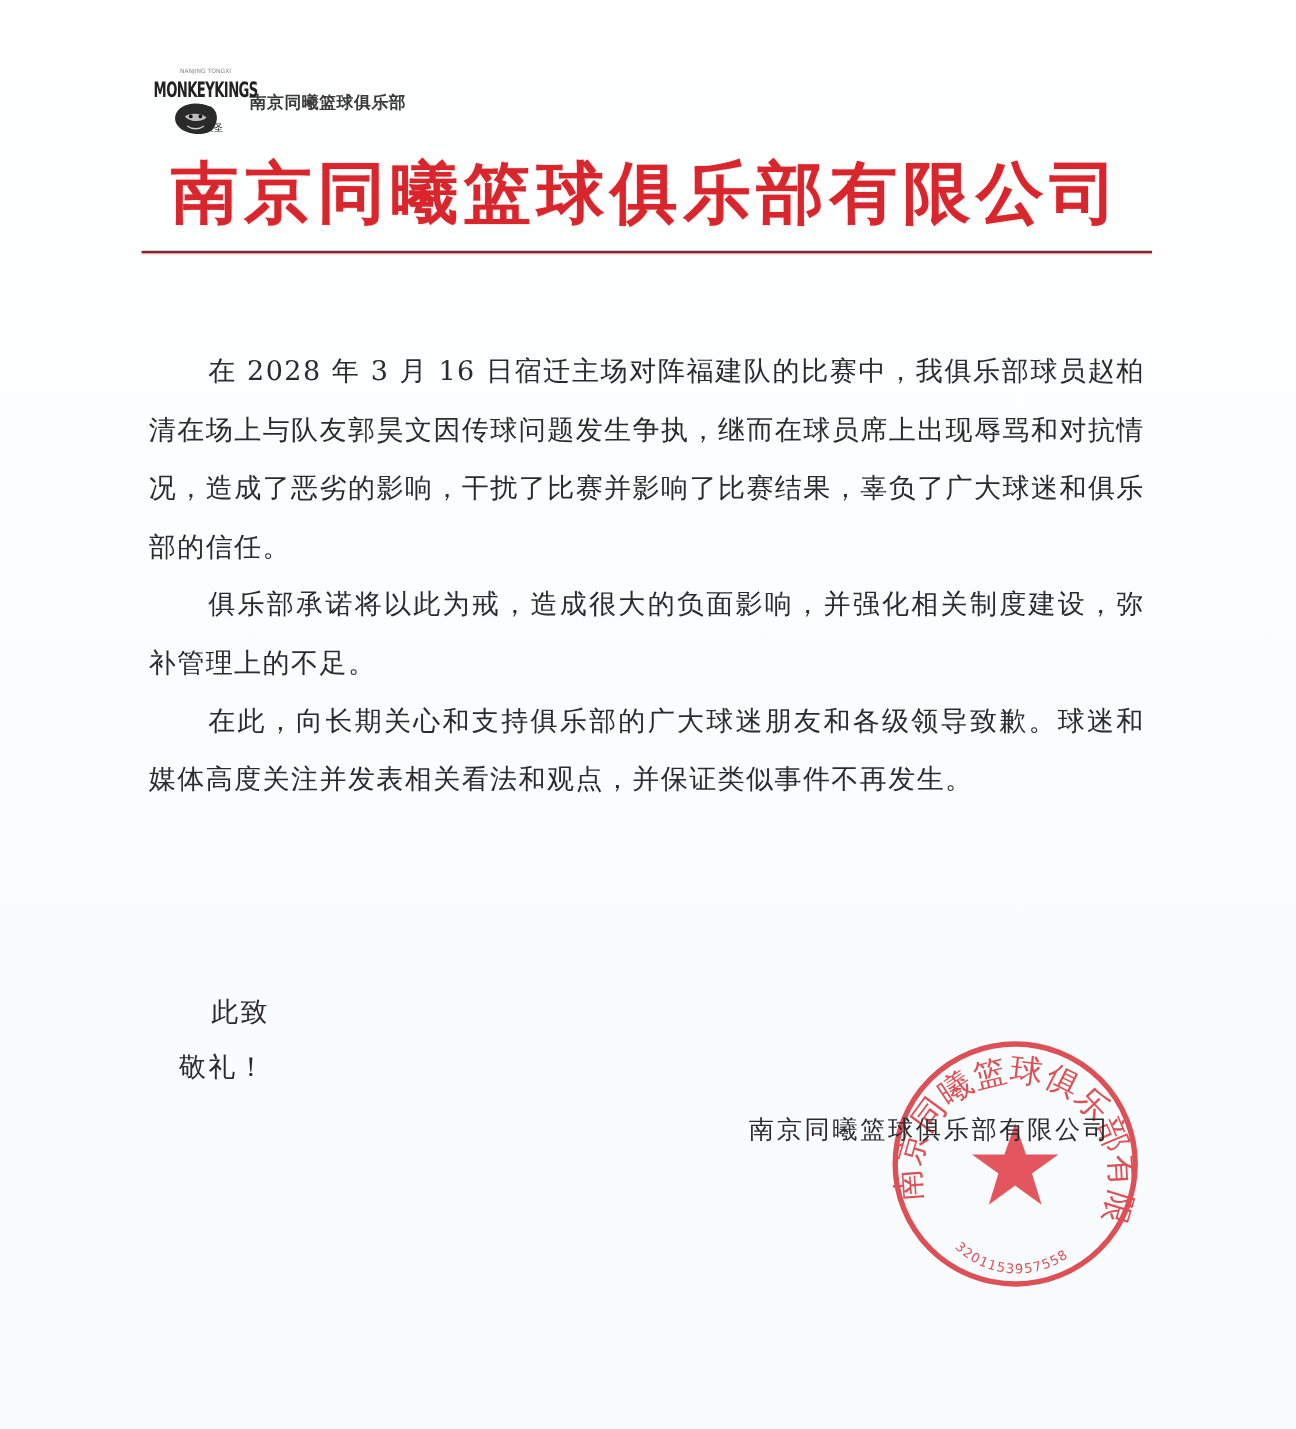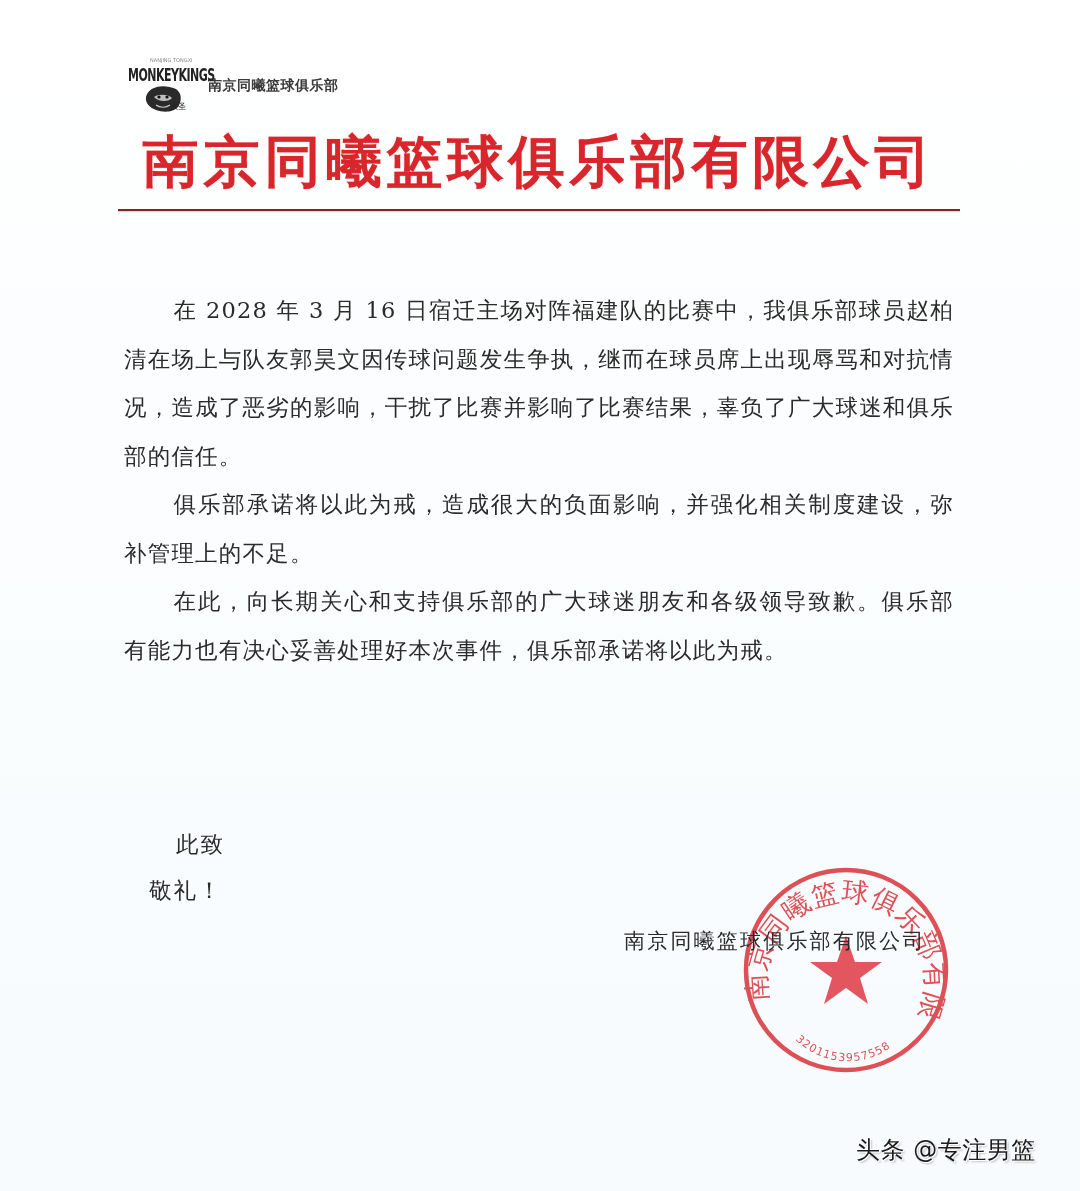--- a/index.html
+++ b/index.html
@@ -72,21 +72,21 @@
     <span class="letterhead-name">南京同曦篮球俱乐部</span>
   </div>
 
   <div class="company-title">南京同曦篮球俱乐部有限公司</div>
   <div class="title-rule"></div>
 
 
   <div class="body">
     <p class="para">在 2028 年 3 月 16 日宿迁主场对阵福建队的比赛中，我俱乐部球员赵柏清在场上与队友郭昊文因传球问题发生争执，继而在球员席上出现辱骂和对抗情况，造成了恶劣的影响，干扰了比赛并影响了比赛结果，辜负了广大球迷和俱乐部的信任。</p>
     <p class="para">俱乐部承诺将以此为戒，造成很大的负面影响，并强化相关制度建设，弥补管理上的不足。</p>
-    <p class="para">在此，向长期关心和支持俱乐部的广大球迷朋友和各级领导致歉。俱乐部有能力也有决心妥善处理好本次事件，俱乐部承诺将以此为戒。</p>
+    <p class="para">在此，向长期关心和支持俱乐部的广大球迷朋友和各级领导致歉。球迷和媒体高度关注并发表相关看法和观点，并保证类似事件不再发生。</p>
   </div>
 
   <div class="closing-1">此致</div>
   <div class="closing-2">敬礼！</div>
 
   <svg class="stamp" viewBox="0 0 212 210">
     <defs>
       <path id="ringPath" d="M 30 140 A 80 80 0 1 1 182 140"></path>
       <path id="numPath" d="M 52 170 A 74 74 0 0 0 165 168"></path>
     </defs>
@@ -95,14 +95,13 @@
       <textPath href="#ringPath" startOffset="2%">南京同曦篮球俱乐部有限公司</textPath>
     </text>
     <polygon points="106,70 115,96 142,96 120,112 128,138 106,122 84,138 92,112 70,96 97,96" fill="#e03a44"></polygon>
     <text font-family="DejaVu Sans, sans-serif" font-size="11" fill="#d8333a" letter-spacing="1">
       <textPath href="#numPath" startOffset="4%">3201153957558</textPath>
     </text>
   </svg>
 
   <div class="sign-name">南京同曦篮球俱乐部有限公司</div>
 
-  <div class="watermark">头条 @专注男篮</div>
 </div>
 
 </body></html>

